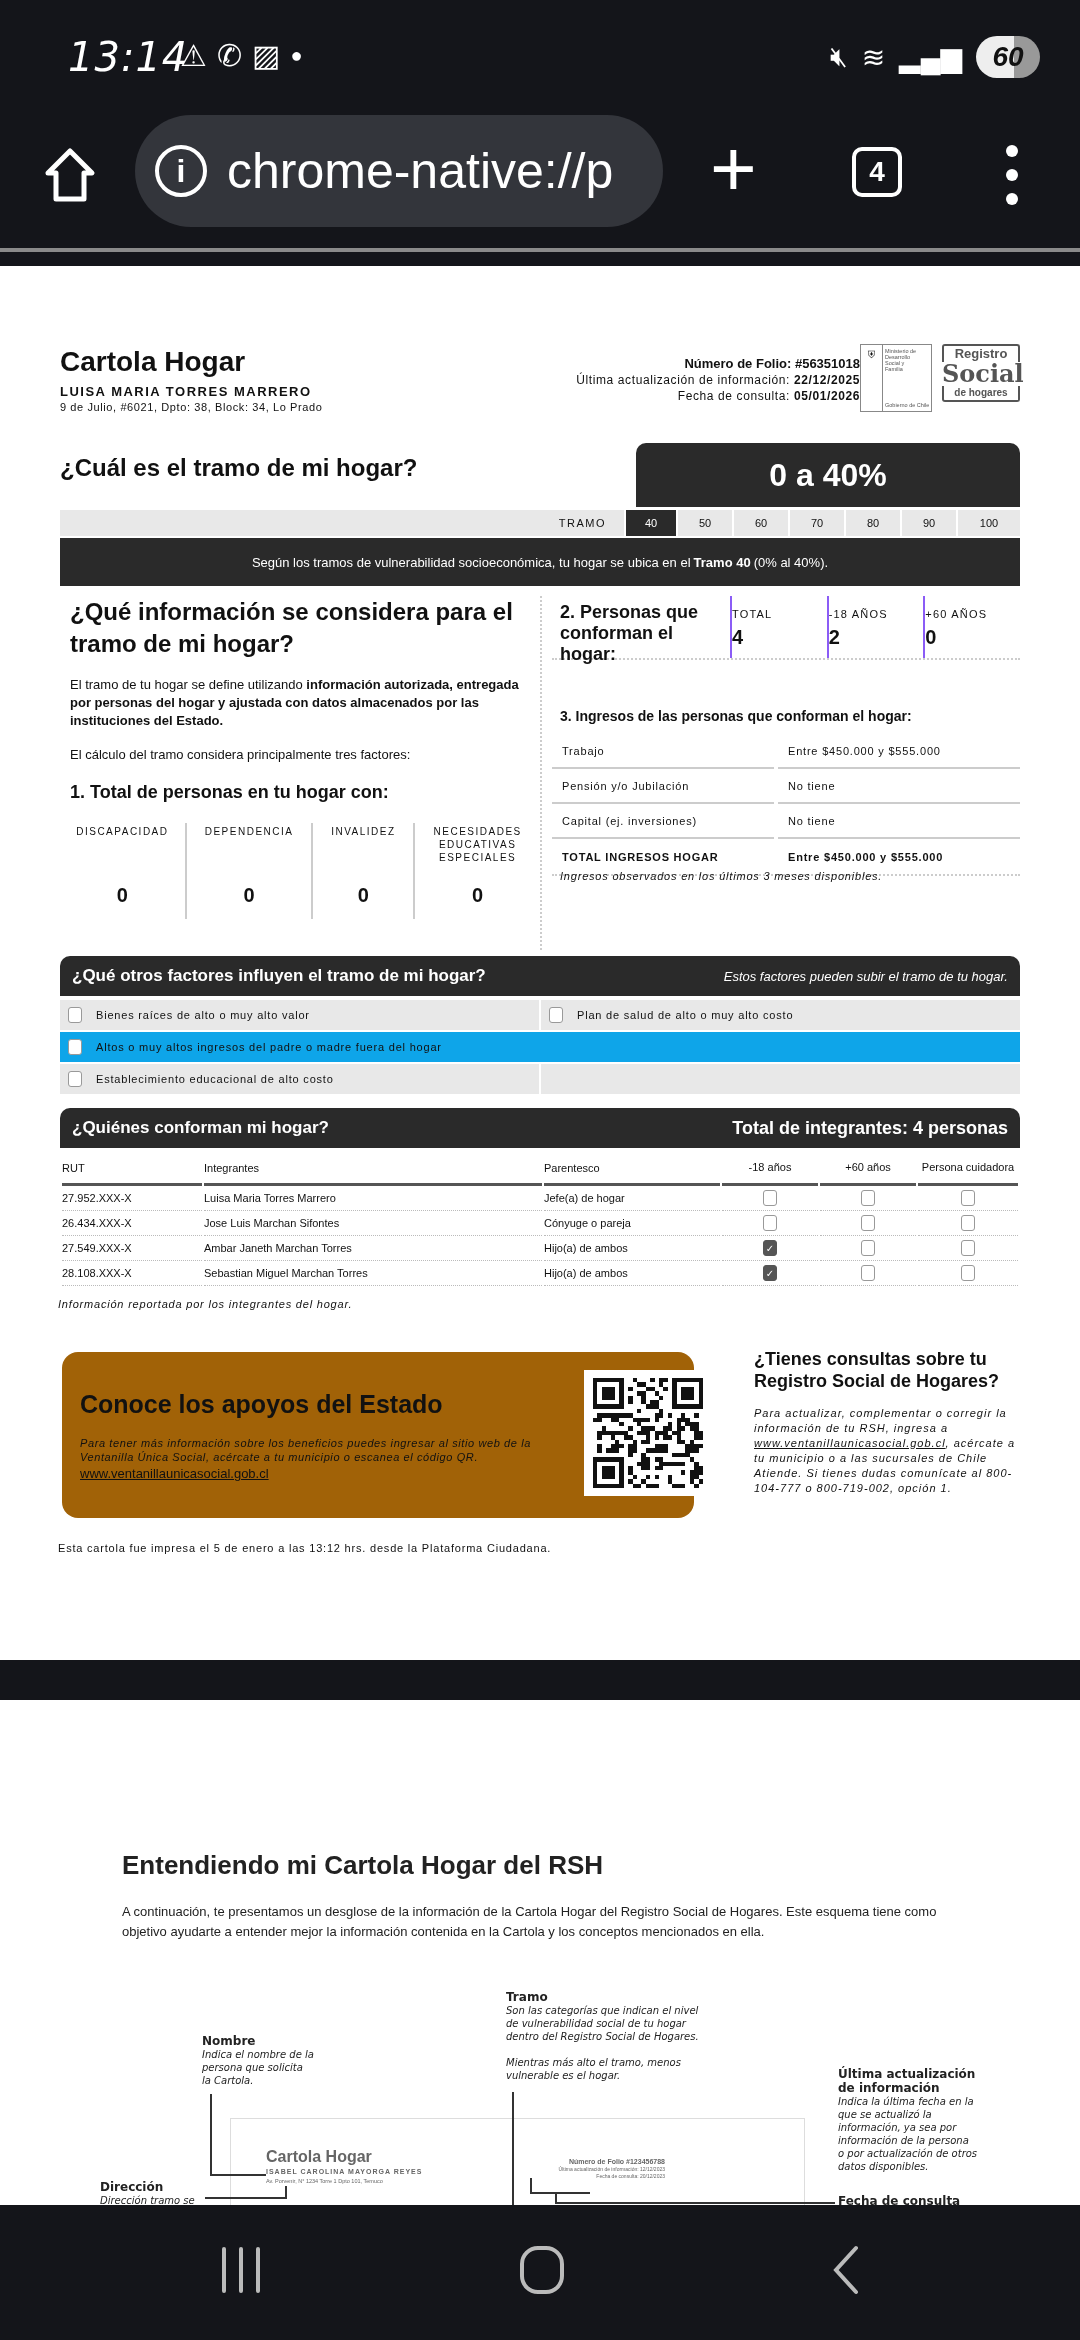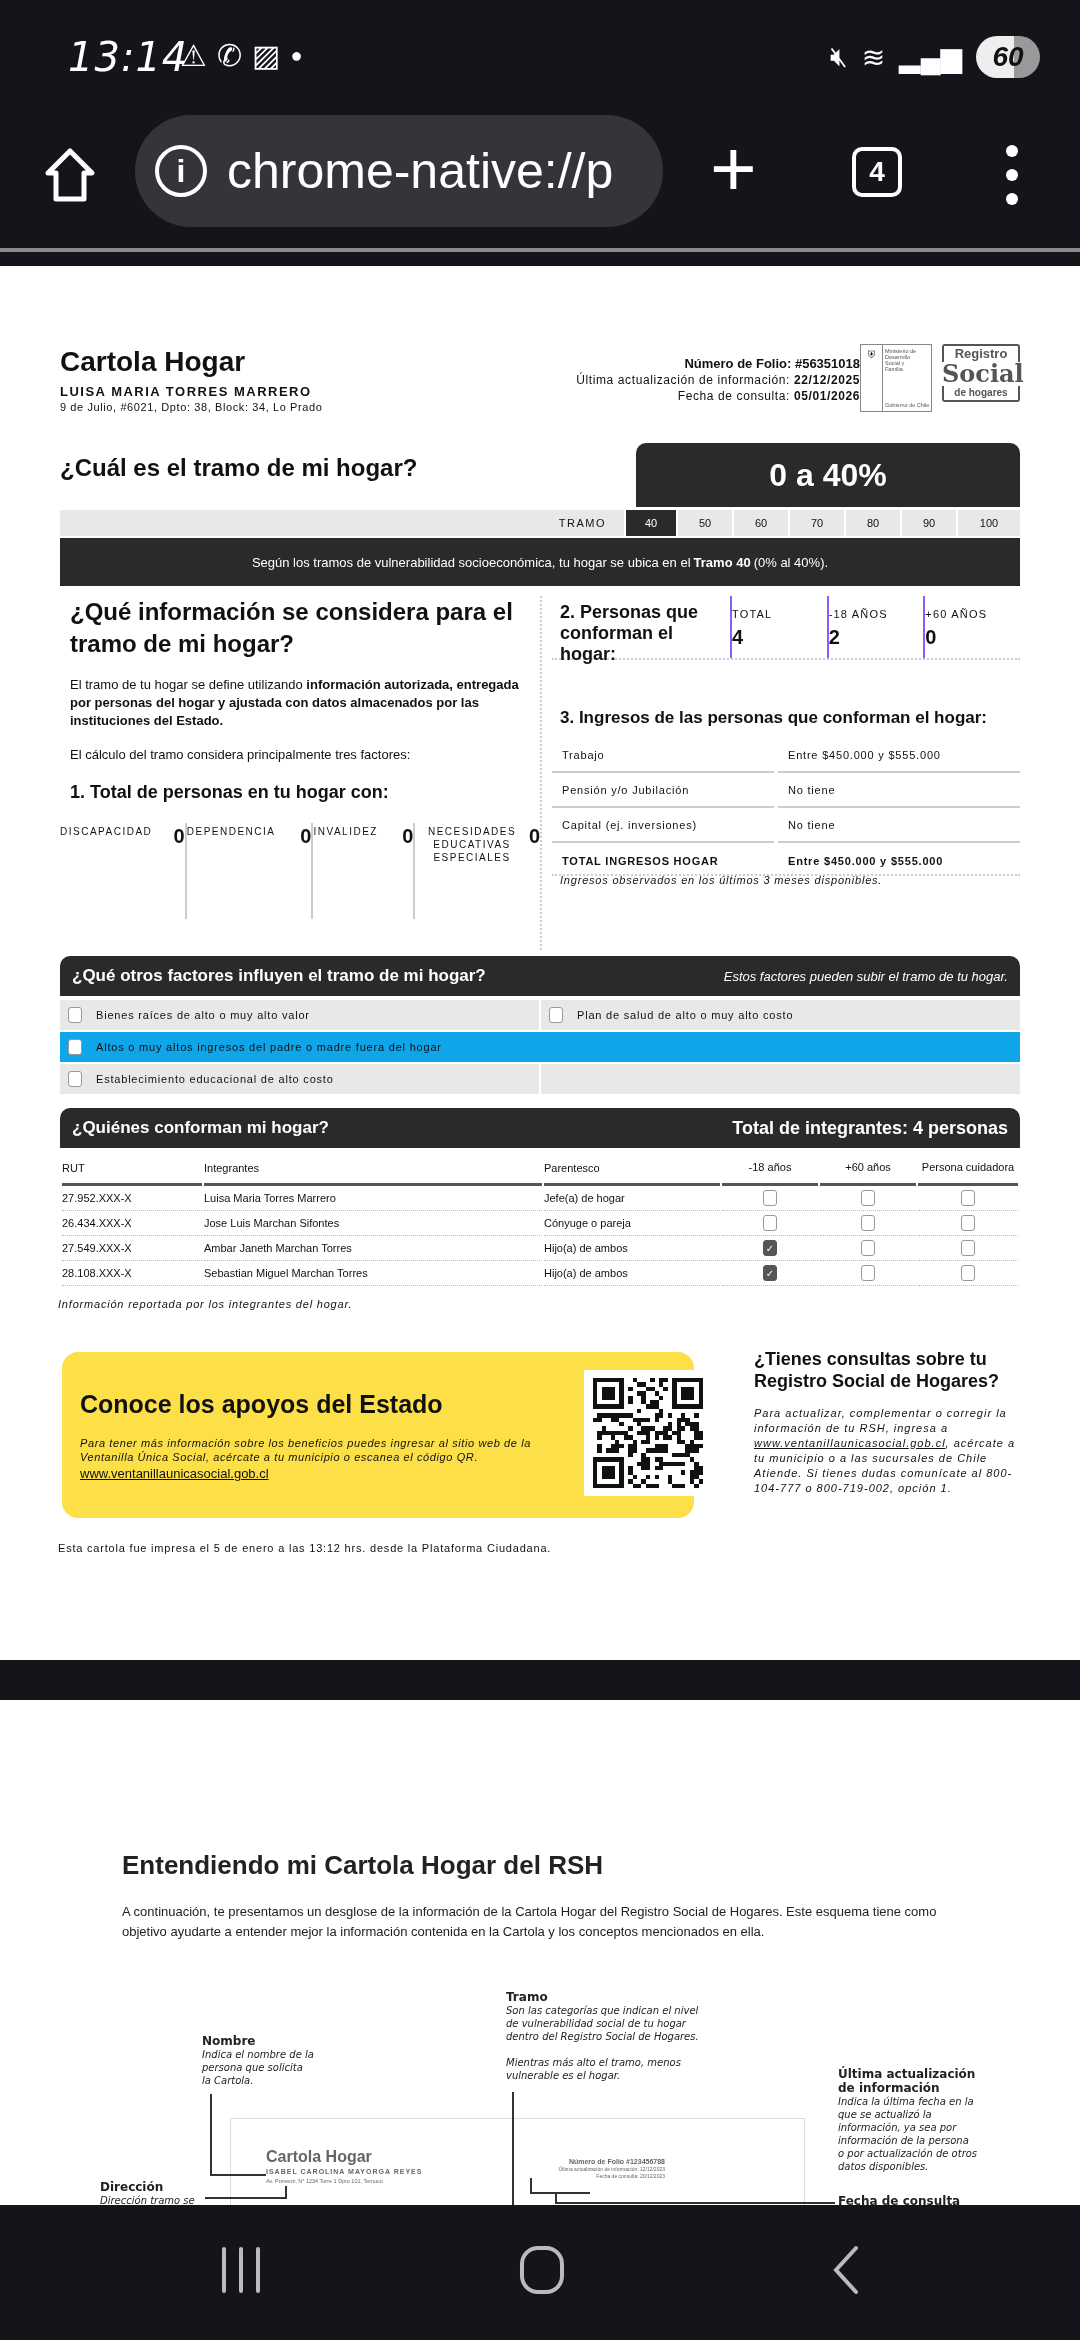--- a/index.html
+++ b/index.html
@@ -44,32 +44,32 @@
 .tramo-row .c{width:56px;text-align:center;font-size:11px;line-height:26px;border-left:2px solid #fff}
 .tramo-row .c.last{width:64px}
 .tramo-row .c.on{background:#2a2a2a;color:#fff;width:52px}
 .tramo-note{position:absolute;left:60px;top:272px;width:960px;height:48px;background:#2a2a2a;color:#fff;font-size:13px;display:flex;align-items:center;justify-content:center}
 .tramo-note b{margin:0 3px}
 .sec-l{position:absolute;left:60px;top:330px;width:482px;height:354px;border-right:2px dotted #ccc}
 .sec-l h2{font-size:24px;line-height:32px;padding:0 10px;font-weight:bold}
 .sec-l p{font-size:13px;line-height:18px;padding:0 10px;margin-top:16px}
 .sec-l h3{font-size:18px;font-weight:bold;padding:0 10px;margin-top:18px}
 .fac{display:flex;margin-top:20px;height:96px}
-.fac .f{flex:1;text-align:center;border-right:2px solid #ccc;display:flex;justify-content:space-between;padding:2px 0}
+.fac .f{flex:1;text-align:center;border-right:2px solid #ccc;display:flex;flex-direction:column;justify-content:space-between;padding:2px 0}
 .fac .f:last-child{border-right:none}
 .fac .fl{font-size:10px;letter-spacing:1.5px;line-height:13px}
 .fac .fv{font-size:20px;font-weight:bold;padding-bottom:10px}
 .sec-r2{position:absolute;left:552px;top:330px;width:468px;height:64px;display:flex;border-bottom:2px dotted #ccc;padding-bottom:0}
 .sec-r2 .t{width:178px;font-size:18px;font-weight:bold;line-height:21px;padding-left:8px;padding-top:6px}
 .sec-r2 .cell{flex:1;border-left:2px solid #8b5cf6;padding-top:12px}
 .sec-r2 .cell:first-of-type{border-left:none}
 .sec-r2 .cl{font-size:11px;letter-spacing:1.2px}
 .sec-r2 .cv{font-size:20px;font-weight:bold;margin-top:6px}
 .sec-r3{position:absolute;left:552px;top:442px;width:468px;height:168px;border-bottom:2px dotted #ccc}
-.sec-r3 h3{font-size:17px;font-weight:bold;padding-left:8px;margin-bottom:10px}
+.sec-r3 h3{font-size:14px;font-weight:bold;padding-left:8px;margin-bottom:10px}
 .inc-row{display:flex;height:35px;align-items:center;font-size:11px;letter-spacing:.8px}
 .inc-row .k{width:222px;padding-left:10px;border-bottom:2px solid #ccc;height:100%;display:flex;align-items:center;margin-right:4px}
 .inc-row .v{flex:1;padding-left:10px;border-bottom:2px solid #ccc;height:100%;display:flex;align-items:center}
 .inc-row.total .k,.inc-row.total .v{font-weight:bold;border-bottom:none}
 .sec-r3 .note{font-size:11px;font-style:italic;letter-spacing:.8px;padding-left:8px;margin-top:-4px}
 .bar{position:absolute;left:60px;width:960px;height:40px;background:#2a2a2a;color:#fff;border-radius:10px 10px 0 0;display:flex;align-items:center;justify-content:space-between;padding:0 12px}
 .bar .bt{font-size:17px;font-weight:bold}
 .bar .bs{font-size:13px;font-style:italic}
 .bar .bn{font-size:18px;font-weight:bold}
 .otros{position:absolute;left:60px;top:734px;width:960px}
@@ -78,21 +78,21 @@
 .otros .cellf:last-child{margin-right:0}
 .cb{width:14px;height:16px;border:1.5px solid #999;border-radius:3px;background:#fff;margin-right:14px;flex:none;display:inline-flex;align-items:center;justify-content:center}
 .cb.on{background:#555;border-color:#555;color:#fff;font-size:10px}
 .tbl{position:absolute;left:60px;top:886px;width:960px;border-collapse:separate;border-spacing:2px 0}
 .tbl th{font-size:11px;font-weight:normal;text-align:left;height:34px;border-bottom:3px solid #555;vertical-align:middle}
 .tbl th.cc{text-align:center;line-height:13px}
 .tbl td{font-size:11px;height:25px;border-bottom:1px dotted #bbb;vertical-align:middle}
 .tbl td.cc{text-align:center}
 .tbl .cb{margin:0 auto;display:flex}
 .tbl-note{position:absolute;left:58px;top:1032px;font-size:11px;font-style:italic;letter-spacing:.8px}
-.apoyos{position:absolute;left:62px;top:1086px;width:632px;height:166px;background:#fde047;border-radius:16px}
+.apoyos{position:absolute;left:62px;top:1086px;width:632px;height:166px;background:#a16207;border-radius:16px}
 .apoyos h2{position:absolute;left:18px;top:38px;font-size:25px;font-weight:bold}
 .apoyos p{position:absolute;left:18px;top:84px;width:500px;font-size:11px;font-style:italic;line-height:14px;letter-spacing:.6px}
 .apoyos .link{position:absolute;left:18px;top:114px;font-size:13px;text-decoration:underline}
 .qr{position:absolute;left:522px;top:18px;width:128px;height:126px;background:#fff;padding:8px}
 .consultas{position:absolute;left:754px;top:1082px;width:270px}
 .consultas h2{font-size:18px;font-weight:bold;line-height:22px}
 .consultas p{font-size:11px;font-style:italic;line-height:15px;letter-spacing:1px;margin-top:14px}
 .consultas u{text-decoration:underline}
 .footer{position:absolute;left:58px;top:1276px;font-size:11px;letter-spacing:.8px}
 

